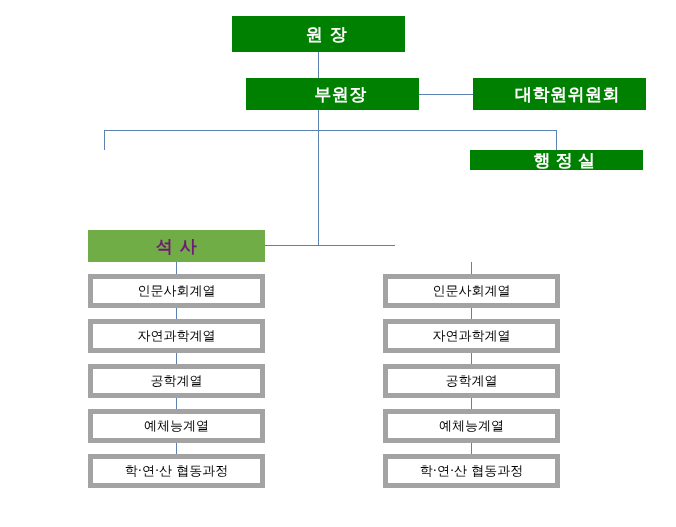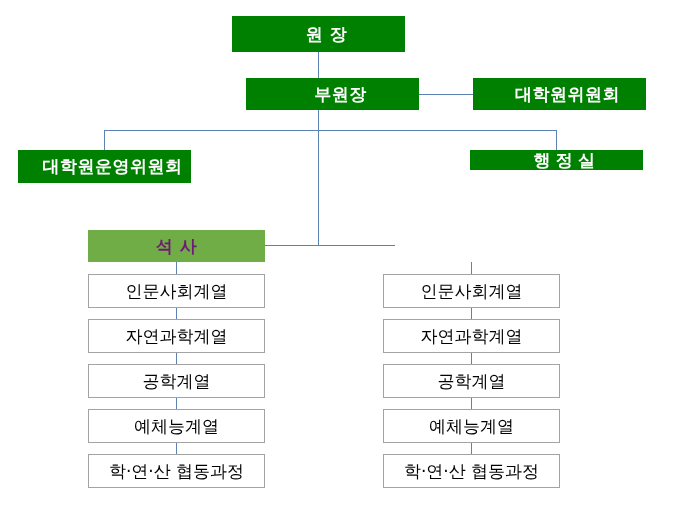--- a/index.html
+++ b/index.html
@@ -37,22 +37,22 @@
   .node-mid {
     background: #70ad47;
     color: #701a75;
     font-weight: bold;
     font-size: 17px;
     letter-spacing: 0.5px;
   }
   .node-leaf {
     background: #ffffff;
     color: #000000;
-    border: 1px solid #a3a3a3;
-    font-size: 17px;
+    border: 5px solid #a3a3a3;
+    font-size: 13px;
     font-weight: normal;
   }
   .conn {
     position: absolute;
     background: #5b82b0;
   }
   .conn-v { width: 1px; }
   .conn-h { height: 1px; }
 </style>
 </head>
@@ -87,21 +87,20 @@
   <div class="conn conn-v" style="left:471px; top:353px; height:11px;"></div>
   <div class="conn conn-v" style="left:471px; top:398px; height:11px;"></div>
   <div class="conn conn-v" style="left:471px; top:443px; height:11px;"></div>
 
   <div class="node node-dark" style="left:232px; top:16px; width:173px; height:36px;">원  장</div>
 
   <div class="node node-dark" style="left:232px; top:78px; width:173px; height:32px;margin-left:14px;">부원장</div>
 
   <div class="node node-dark" style="left:473px; top:78px; width:173px; height:32px;">대학원위원회</div>
 
-  <div class="node node-dark" style="left:18px; top:150px; width:173px; height:33px;">대학원운영위원회</div>
 
   <div class="node node-dark" style="left:470px; top:150px; width:173px; height:20px;font-family:Liberation Serif, serif;">행 정 실</div>
 
   <div class="node node-mid" style="left:88px; top:230px; width:177px; height:32px;">석  사</div>
 
 
   <div class="node node-leaf" style="left:88px; top:274px; width:177px; height:34px;">인문사회계열</div>
   <div class="node node-leaf" style="left:88px; top:319px; width:177px; height:34px;">자연과학계열</div>
   <div class="node node-leaf" style="left:88px; top:364px; width:177px; height:34px;">공학계열</div>
   <div class="node node-leaf" style="left:88px; top:409px; width:177px; height:34px;">예체능계열</div>

